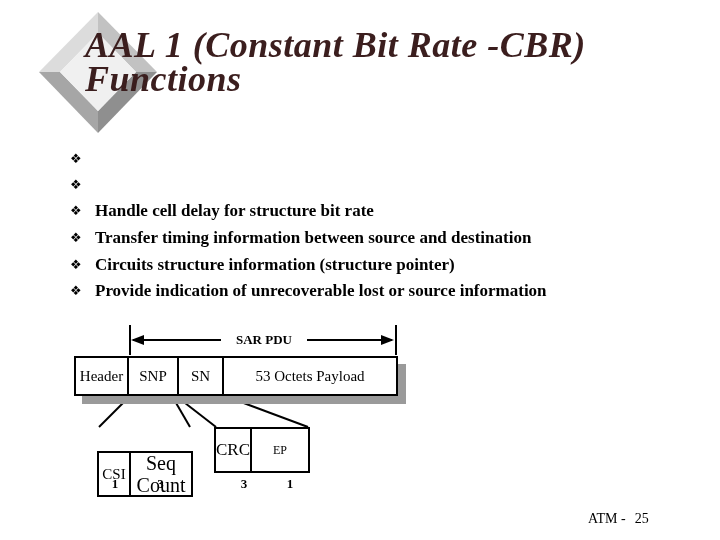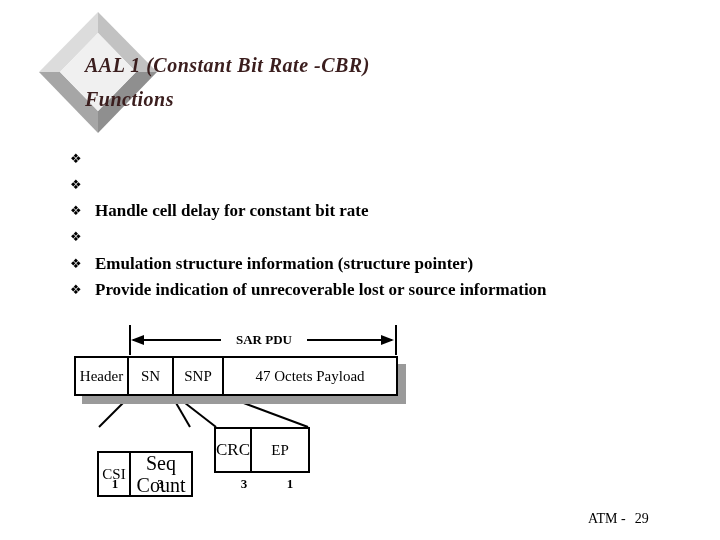--- a/index.html
+++ b/index.html
@@ -7,22 +7,22 @@
     width:720px; height:540px; position:relative;
     background:#ffffff; overflow:hidden;
     font-family:"Liberation Serif", serif;
     color:#000;
   }
   .abs { position:absolute; }
 
   
   #logo { left:0; top:0; width:200px; height:150px; }
   #title {
-    left:85px; top:48px; width:560px;
-    font-size:20px; font-weight:bold; font-style:italic;
+    left:85px; top:28px; width:560px;
+    font-size:36px; font-weight:bold; font-style:italic;
     line-height:34px; color:#3b1e1e; letter-spacing:0.5px;
   }
 
   
   #bullets { left:70px; top:151px; width:600px; list-style:none; margin:0; padding:0; }
   #bullets li {
     display:flex; align-items:baseline;
     font-size:17px; font-weight:bold; line-height:18px;
     margin-bottom:7.7px;
   }
@@ -61,21 +61,21 @@
   #main-row .c-header { width:53px; }
   #main-row .c-sn     { width:45px; }
   #main-row .c-snp    { width:50px; }
   #main-row .c-payload{ flex:1; }
 
   #sn-box  { left:97px;  top:451px; width:96px; height:46px; }
   #sn-box .c-csi { width:32px; font-size:15px; }
   #sn-box .c-seq { flex:1; font-size:20px; line-height:22px; }
   #snp-box { left:214px; top:427px; width:96px; height:46px; }
   #snp-box .c-crc { width:36px; font-size:17px; }
-  #snp-box .c-ep  { flex:1; font-size:15px; }
+  #snp-box .c-ep  { flex:1; font-size:12px; }
 
   .bits { top:476px; text-align:center; font-size:13px; font-weight:bold; }
   #bits-csi { left:99px;  width:32px; }
   #bits-seq { left:131px; width:59px; }
   #bits-crc { left:216px; width:56px; }
   #bits-ep  { left:272px; width:36px; }
 
   
   #footer { left:588px; top:511px; font-size:14px; }
   #footer .pg { margin-left:9px; }
@@ -100,28 +100,29 @@
 
   <ul id="bullets" class="abs">
     <li>
       <span class="glyph">❖</span>
     </li>
     <li>
       <span class="glyph">❖</span>
     </li>
     <li>
       <span class="glyph">❖</span>
-      <span>Handle cell delay for constant bit rate</span>
+      <span>Handle cell delay for structure bit rate</span>
     </li>
     <li>
       <span class="glyph">❖</span>
+      <span>Transfer timing information between source and destination</span>
     </li>
     <li>
       <span class="glyph">❖</span>
-      <span>Emulation structure information (structure pointer)</span>
+      <span>Circuits structure information (structure pointer)</span>
     </li>
     <li>
       <span class="glyph">❖</span>
       <span>Provide indication of unrecoverable lost or source information</span>
     </li>
   </ul>
 
   <div>
 
     <svg id="connectors" class="abs" viewBox="0 0 720 540">
@@ -139,38 +140,38 @@
 
       <line x1="176" y1="396" x2="216" y2="427"></line>
       <line x1="225" y1="396" x2="308" y2="427"></line>
     </svg>
 
     <div id="span-label" class="abs">SAR PDU</div>
 
     <div id="row-shadow" class="abs"></div>
     <div id="main-row" class="abs boxrow">
       <div class="cell div c-header">Header</div>
+      <div class="cell div c-snp">SNP</div>
       <div class="cell div c-sn">SN</div>
-      <div class="cell div c-snp">SNP</div>
-      <div class="cell c-payload">47 Octets Payload</div>
+      <div class="cell c-payload">53 Octets Payload</div>
     </div>
 
     <div id="sn-box" class="abs boxrow">
       <div class="cell div c-csi">CSI</div>
       <div class="cell c-seq">Seq Count</div>
     </div>
 
     <div id="snp-box" class="abs boxrow">
       <div class="cell div c-crc">CRC</div>
       <div class="cell c-ep">EP</div>
     </div>
 
     <div id="bits-csi" class="abs bits">1</div>
     <div id="bits-seq" class="abs bits">3</div>
     <div id="bits-crc" class="abs bits">3</div>
     <div id="bits-ep" class="abs bits">1</div>
   </div>
 
   <div id="footer" class="abs">
-    <span>ATM -</span><span class="pg">29</span>
+    <span>ATM -</span><span class="pg">25</span>
   </div>
 
 </div>
 
 </body></html>

